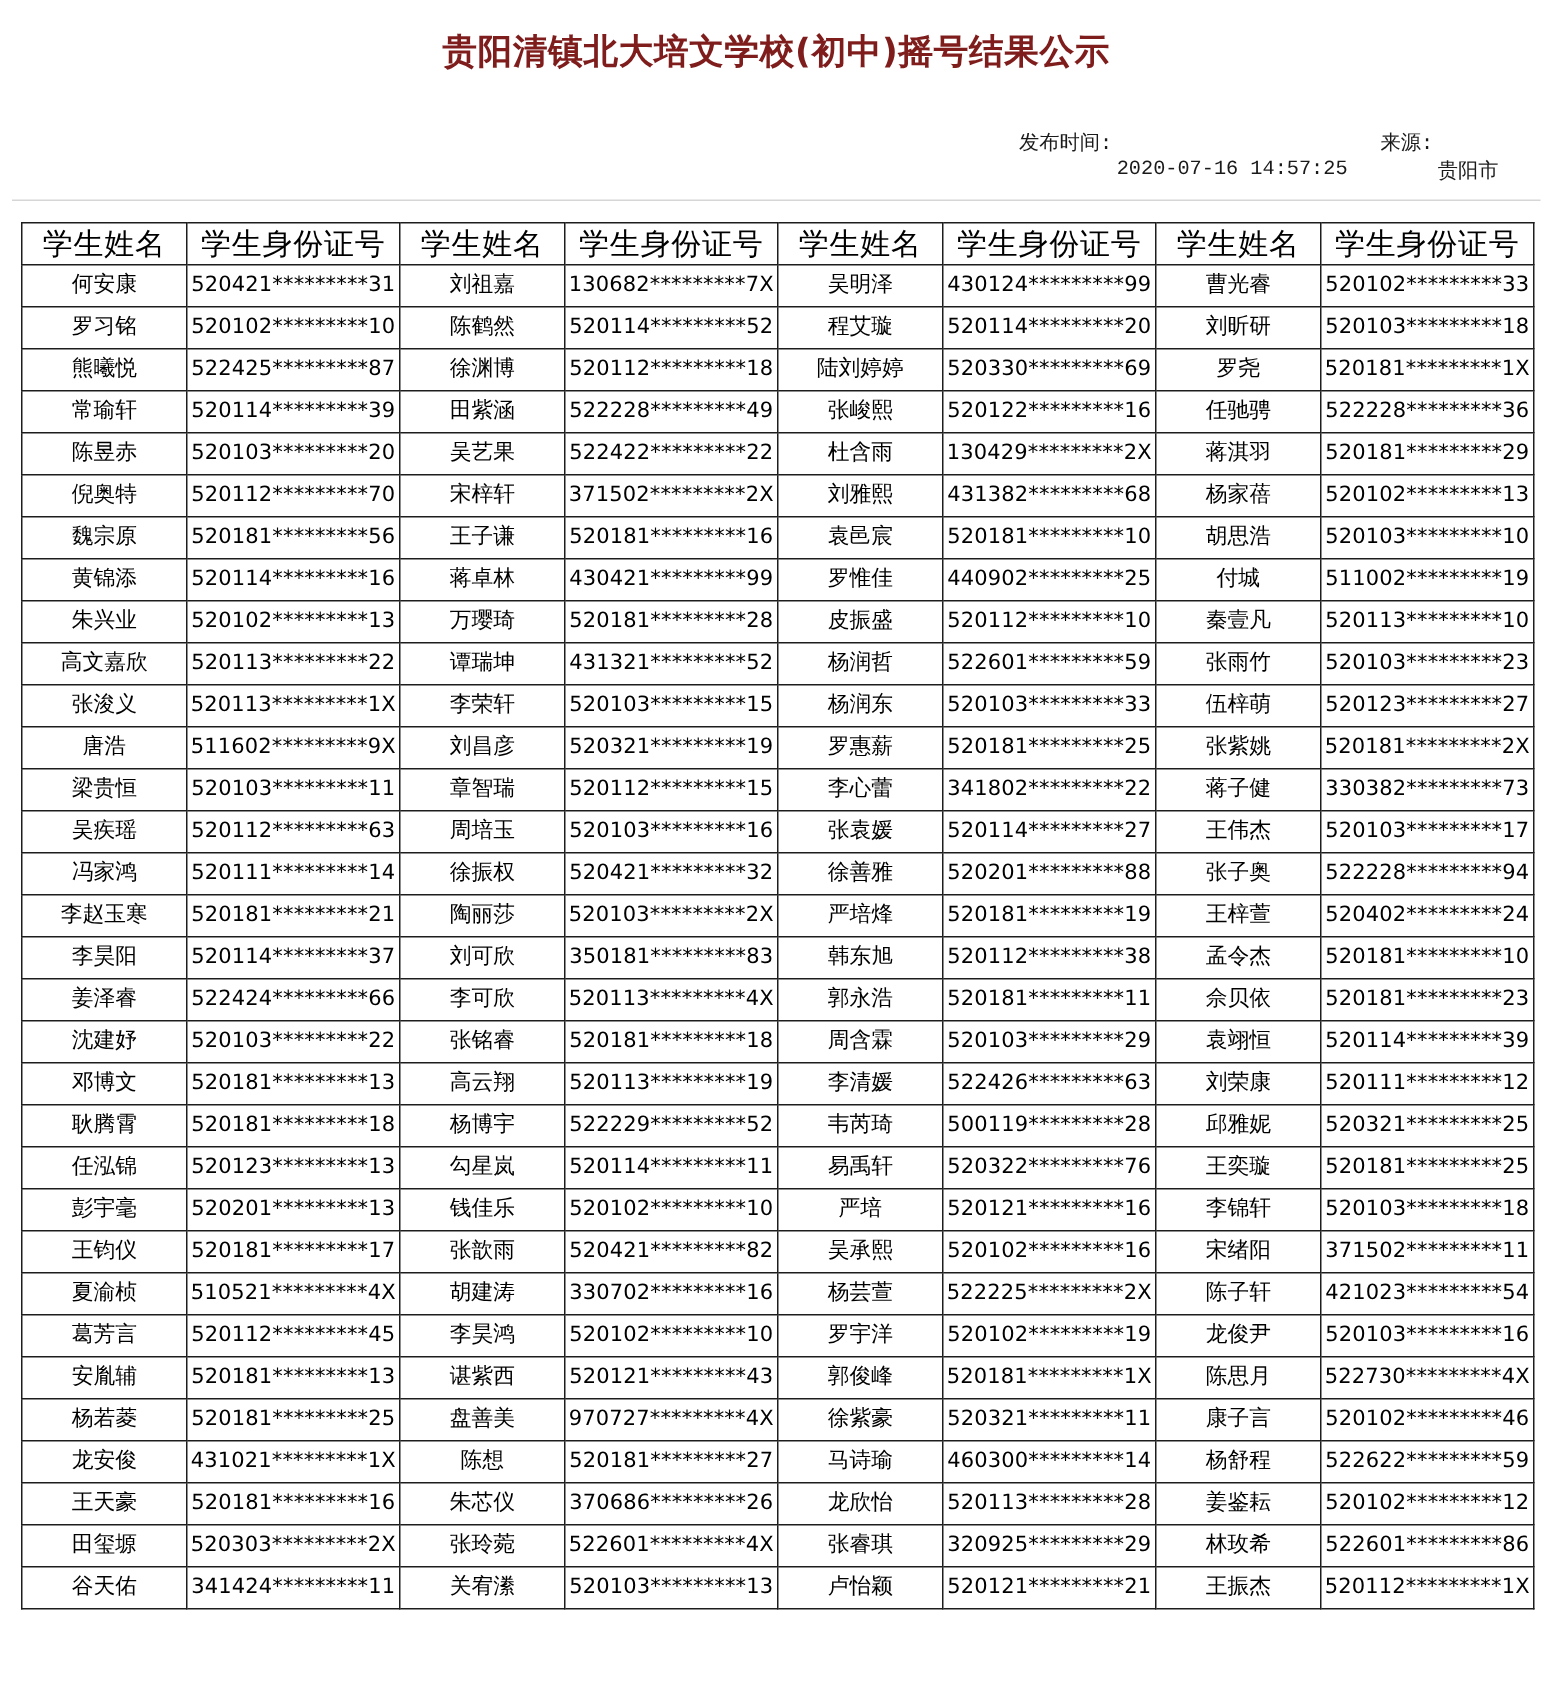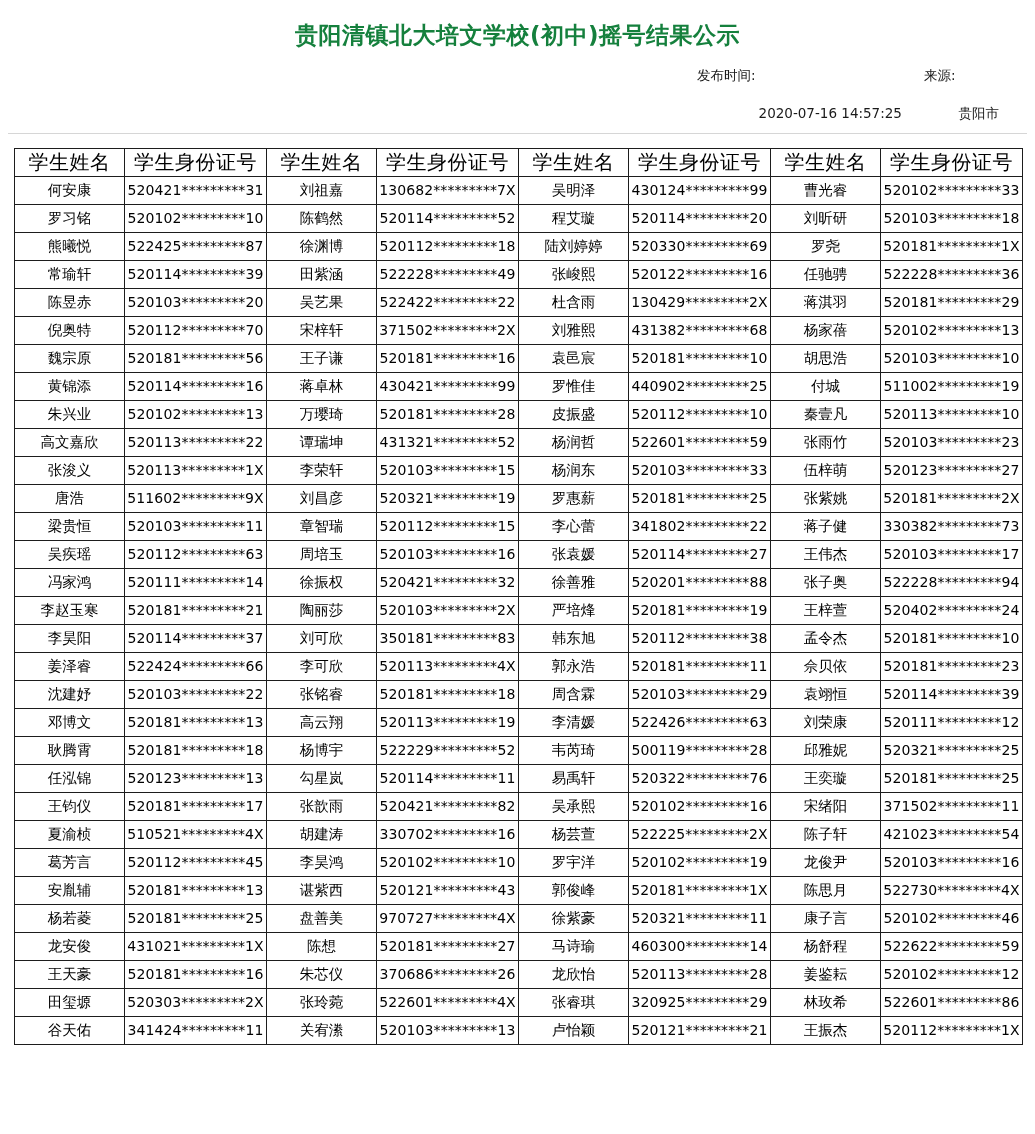--- a/index.html
+++ b/index.html
@@ -17,37 +17,38 @@
   .page {
     width: 1035px;
     box-sizing: border-box;
     background: #fff;
   }
   .doc-title {
     text-align: center;
     font-size: 23px;
     font-weight: bold;
     letter-spacing: 0.5px;
-    color: #15803d;
+    color: #7f1d1d;
     padding-top: 18px;
     padding-bottom: 4px;
     line-height: 1.5;
   }
   .meta-bar {
     display: flex;
     justify-content: flex-end;
     align-items: baseline;
     font-size: 13.5px;
     color: #1a1a1a;
     padding: 10px 36px 10px 0;
   }
   .meta-bar .meta-group {
     display: inline-flex;
-    align-items: flex-start;
+    align-items: center;
     white-space: nowrap;
+    font-family: Liberation Mono, monospace;
   }
   .meta-bar .meta-label { margin-right: 3px; }
   .meta-bar .meta-value { margin-right: 22px; margin-top: 38px; }
   .meta-bar .meta-value.last { margin-right: 0; }
   .rule {
     border: none;
     border-top: 1px solid #d6d6d6;
     margin: 0 8px 0 8px;
     height: 0;
   }
@@ -344,20 +345,30 @@
             <td class="name-cell">任泓锦</td>
             <td class="id-cell">520123*********13</td>
             <td class="name-cell">勾星岚</td>
             <td class="id-cell">520114*********11</td>
             <td class="name-cell">易禹轩</td>
             <td class="id-cell">520322*********76</td>
             <td class="name-cell">王奕璇</td>
             <td class="id-cell">520181*********25</td>
           </tr>
           <tr>
+            <td class="name-cell">彭宇毫</td>
+            <td class="id-cell">520201*********13</td>
+            <td class="name-cell">钱佳乐</td>
+            <td class="id-cell">520102*********10</td>
+            <td class="name-cell">严培</td>
+            <td class="id-cell">520121*********16</td>
+            <td class="name-cell">李锦轩</td>
+            <td class="id-cell">520103*********18</td>
+          </tr>
+          <tr>
             <td class="name-cell">王钧仪</td>
             <td class="id-cell">520181*********17</td>
             <td class="name-cell">张歆雨</td>
             <td class="id-cell">520421*********82</td>
             <td class="name-cell">吴承熙</td>
             <td class="id-cell">520102*********16</td>
             <td class="name-cell">宋绪阳</td>
             <td class="id-cell">371502*********11</td>
           </tr>
           <tr>

